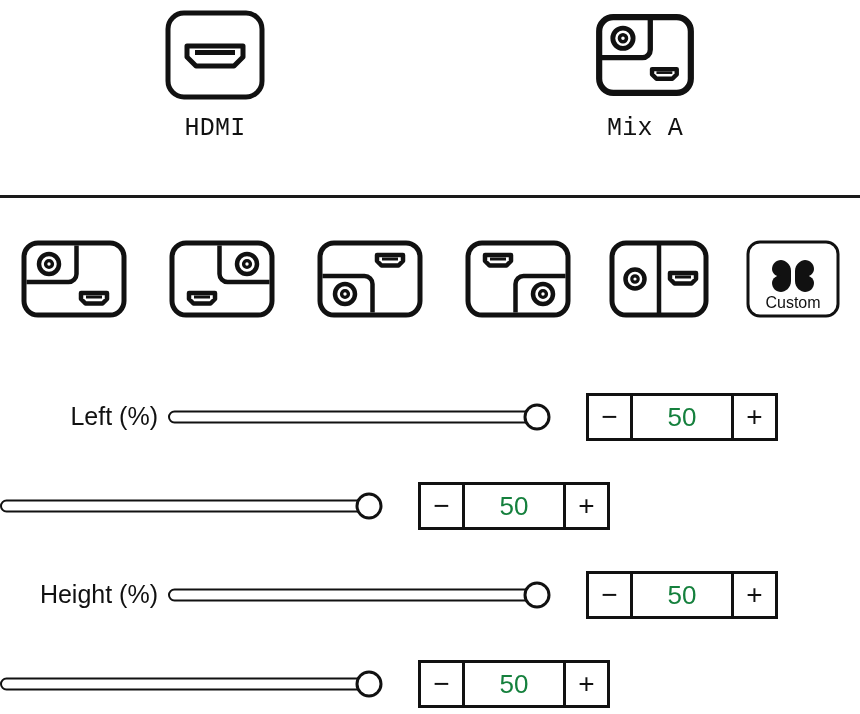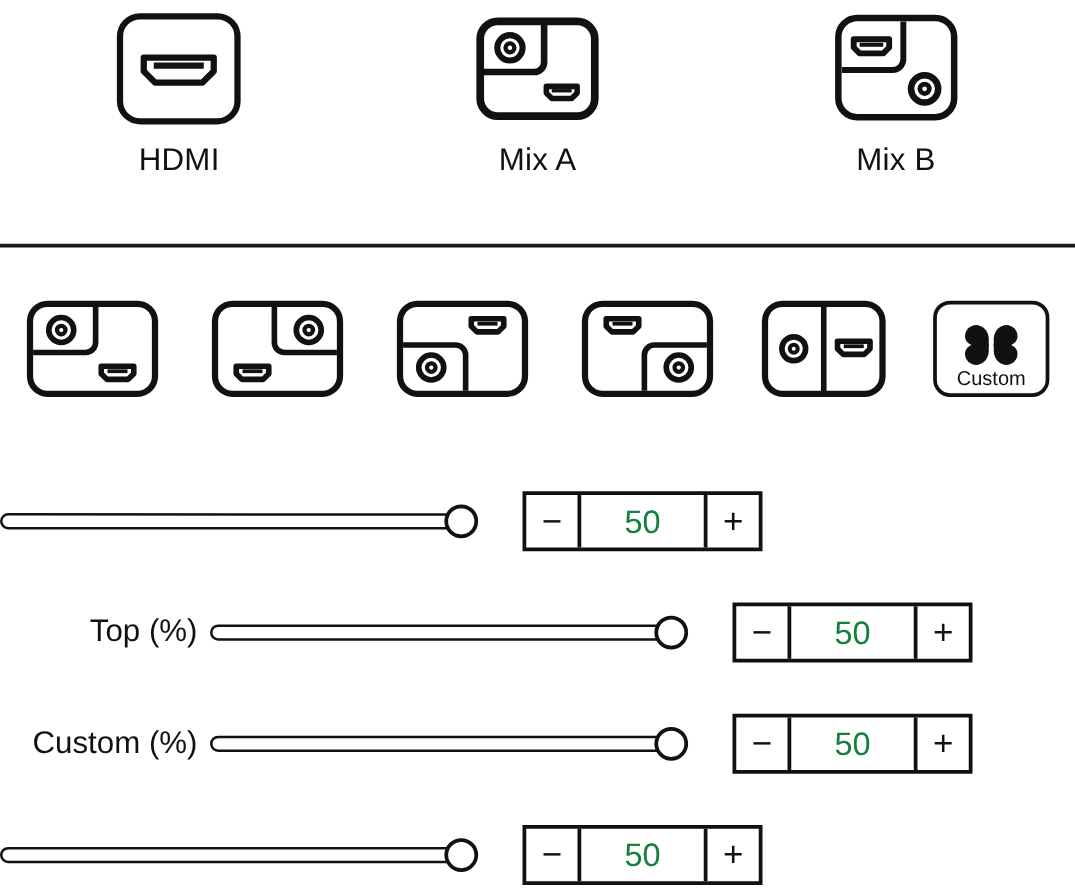--- a/index.html
+++ b/index.html
@@ -12,20 +12,21 @@
     overflow: hidden;
     position: relative;
   }
 
   
   #source-row {
     position: absolute;
     left: 0; top: 0;
     width: 860px; height: 196px;
     display: flex;
+    font-family: Liberation Mono, monospace;
   }
   .source-cell {
     flex: 1 1 25%;
     display: flex;
     flex-direction: column;
     align-items: center;
     justify-content: flex-start;
     padding-top: 8px;
     cursor: pointer;
   }
@@ -160,33 +161,20 @@
         <path d="M10 53 h46 a9 9 0 0 0 9 -9 V10" fill="none" stroke="#111" stroke-width="6"></path>
         <circle cx="34" cy="31" r="11.5" fill="#fff" stroke="#111" stroke-width="5.5"></circle>
         <circle cx="34" cy="31" r="4" fill="#fff" stroke="#111" stroke-width="4"></circle>
         <path d="M67 66 h28 v6 l-5 5 h-18 l-5 -5 z" fill="#fff" stroke="#111" stroke-width="5" stroke-linejoin="round"></path>
         <rect x="72" y="68.5" width="18" height="3" fill="#111"></rect>
       </svg>
     </div>
     <div class="source-label">Mix A</div>
   </div>
 
-  <div class="source-cell">
-    <div class="source-icon-box">
-      <svg width="110" height="100" viewBox="0 0 110 100">
-        <rect x="6" y="7" width="98" height="84" rx="16" ry="16" fill="#fff" stroke="#111" stroke-width="5.5"></rect>
-        <path d="M9 51 h43 a9 9 0 0 0 9 -9 V10" fill="none" stroke="#111" stroke-width="5"></path>
-        <path d="M19 25 h30 v7 l-5 5 h-20 l-5 -5 z" fill="#fff" stroke="#111" stroke-width="5" stroke-linejoin="round"></path>
-        <rect x="24" y="28" width="20" height="3.4" fill="#111"></rect>
-        <circle cx="79" cy="67" r="11.5" fill="#fff" stroke="#111" stroke-width="5.5"></circle>
-        <circle cx="79" cy="67" r="4" fill="#fff" stroke="#111" stroke-width="4"></circle>
-      </svg>
-    </div>
-    <div class="source-label">Mix B</div>
-  </div>
 
 </div>
 
 <div id="section-divider"></div>
 
 <div id="preset-row">
 
   <div class="preset-cell w-wide">
     <div>
       <svg width="110" height="82" viewBox="0 0 110 82">
@@ -265,46 +253,46 @@
         <text x="49" y="70" text-anchor="middle" font-family="Liberation Sans, sans-serif" font-size="16" fill="#111">Custom</text>
       </svg>
     </div>
   </div>
 
 </div>
 
 <div id="controls">
 
   <div class="ctrl-row">
+    <div class="ctrl-label">Left (%)</div>
     <div class="slider">
       <div class="slider-track"></div>
       <div class="slider-thumb"></div>
     </div>
     <div class="stepper">
       <div class="step-btn minus">−</div>
       <div class="step-value">50</div>
       <div class="step-btn plus">+</div>
     </div>
   </div>
 
   <div class="ctrl-row">
-    <div class="ctrl-label">Top (%)</div>
     <div class="slider">
       <div class="slider-track"></div>
       <div class="slider-thumb"></div>
     </div>
     <div class="stepper">
       <div class="step-btn minus">−</div>
       <div class="step-value">50</div>
       <div class="step-btn plus">+</div>
     </div>
   </div>
 
   <div class="ctrl-row">
-    <div class="ctrl-label">Custom (%)</div>
+    <div class="ctrl-label">Height (%)</div>
     <div class="slider">
       <div class="slider-track"></div>
       <div class="slider-thumb"></div>
     </div>
     <div class="stepper">
       <div class="step-btn minus">−</div>
       <div class="step-value">50</div>
       <div class="step-btn plus">+</div>
     </div>
   </div>

